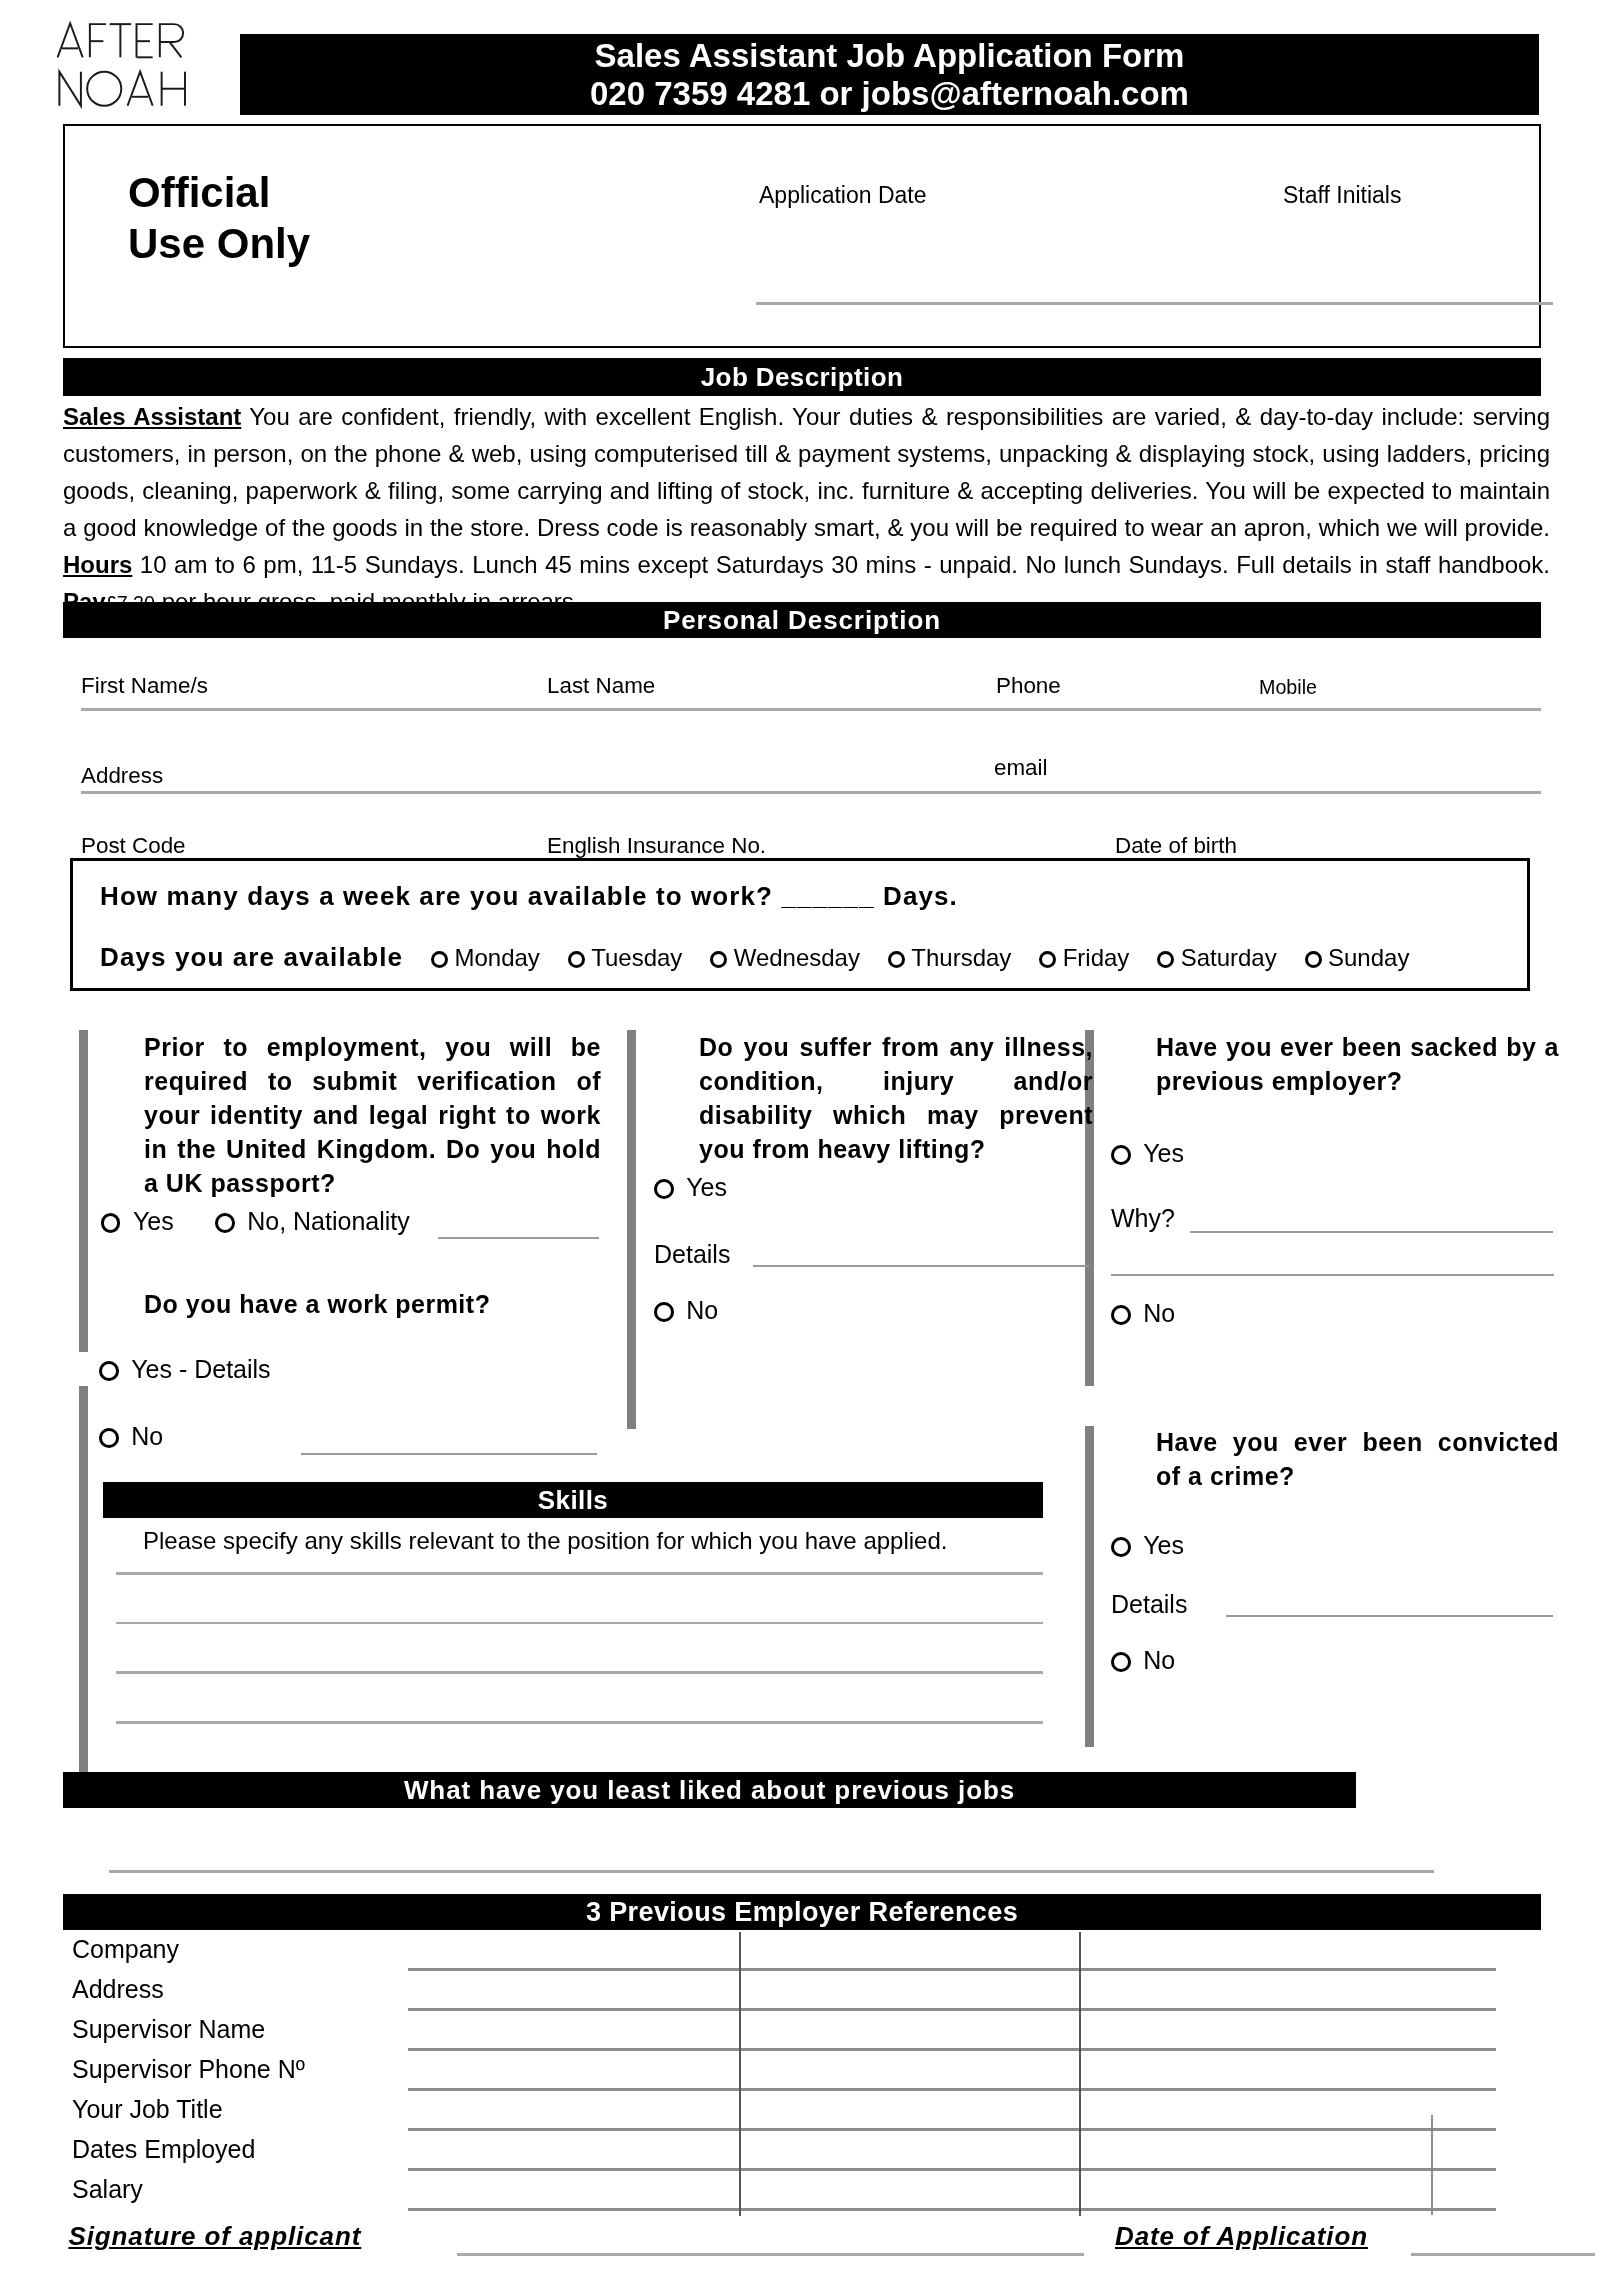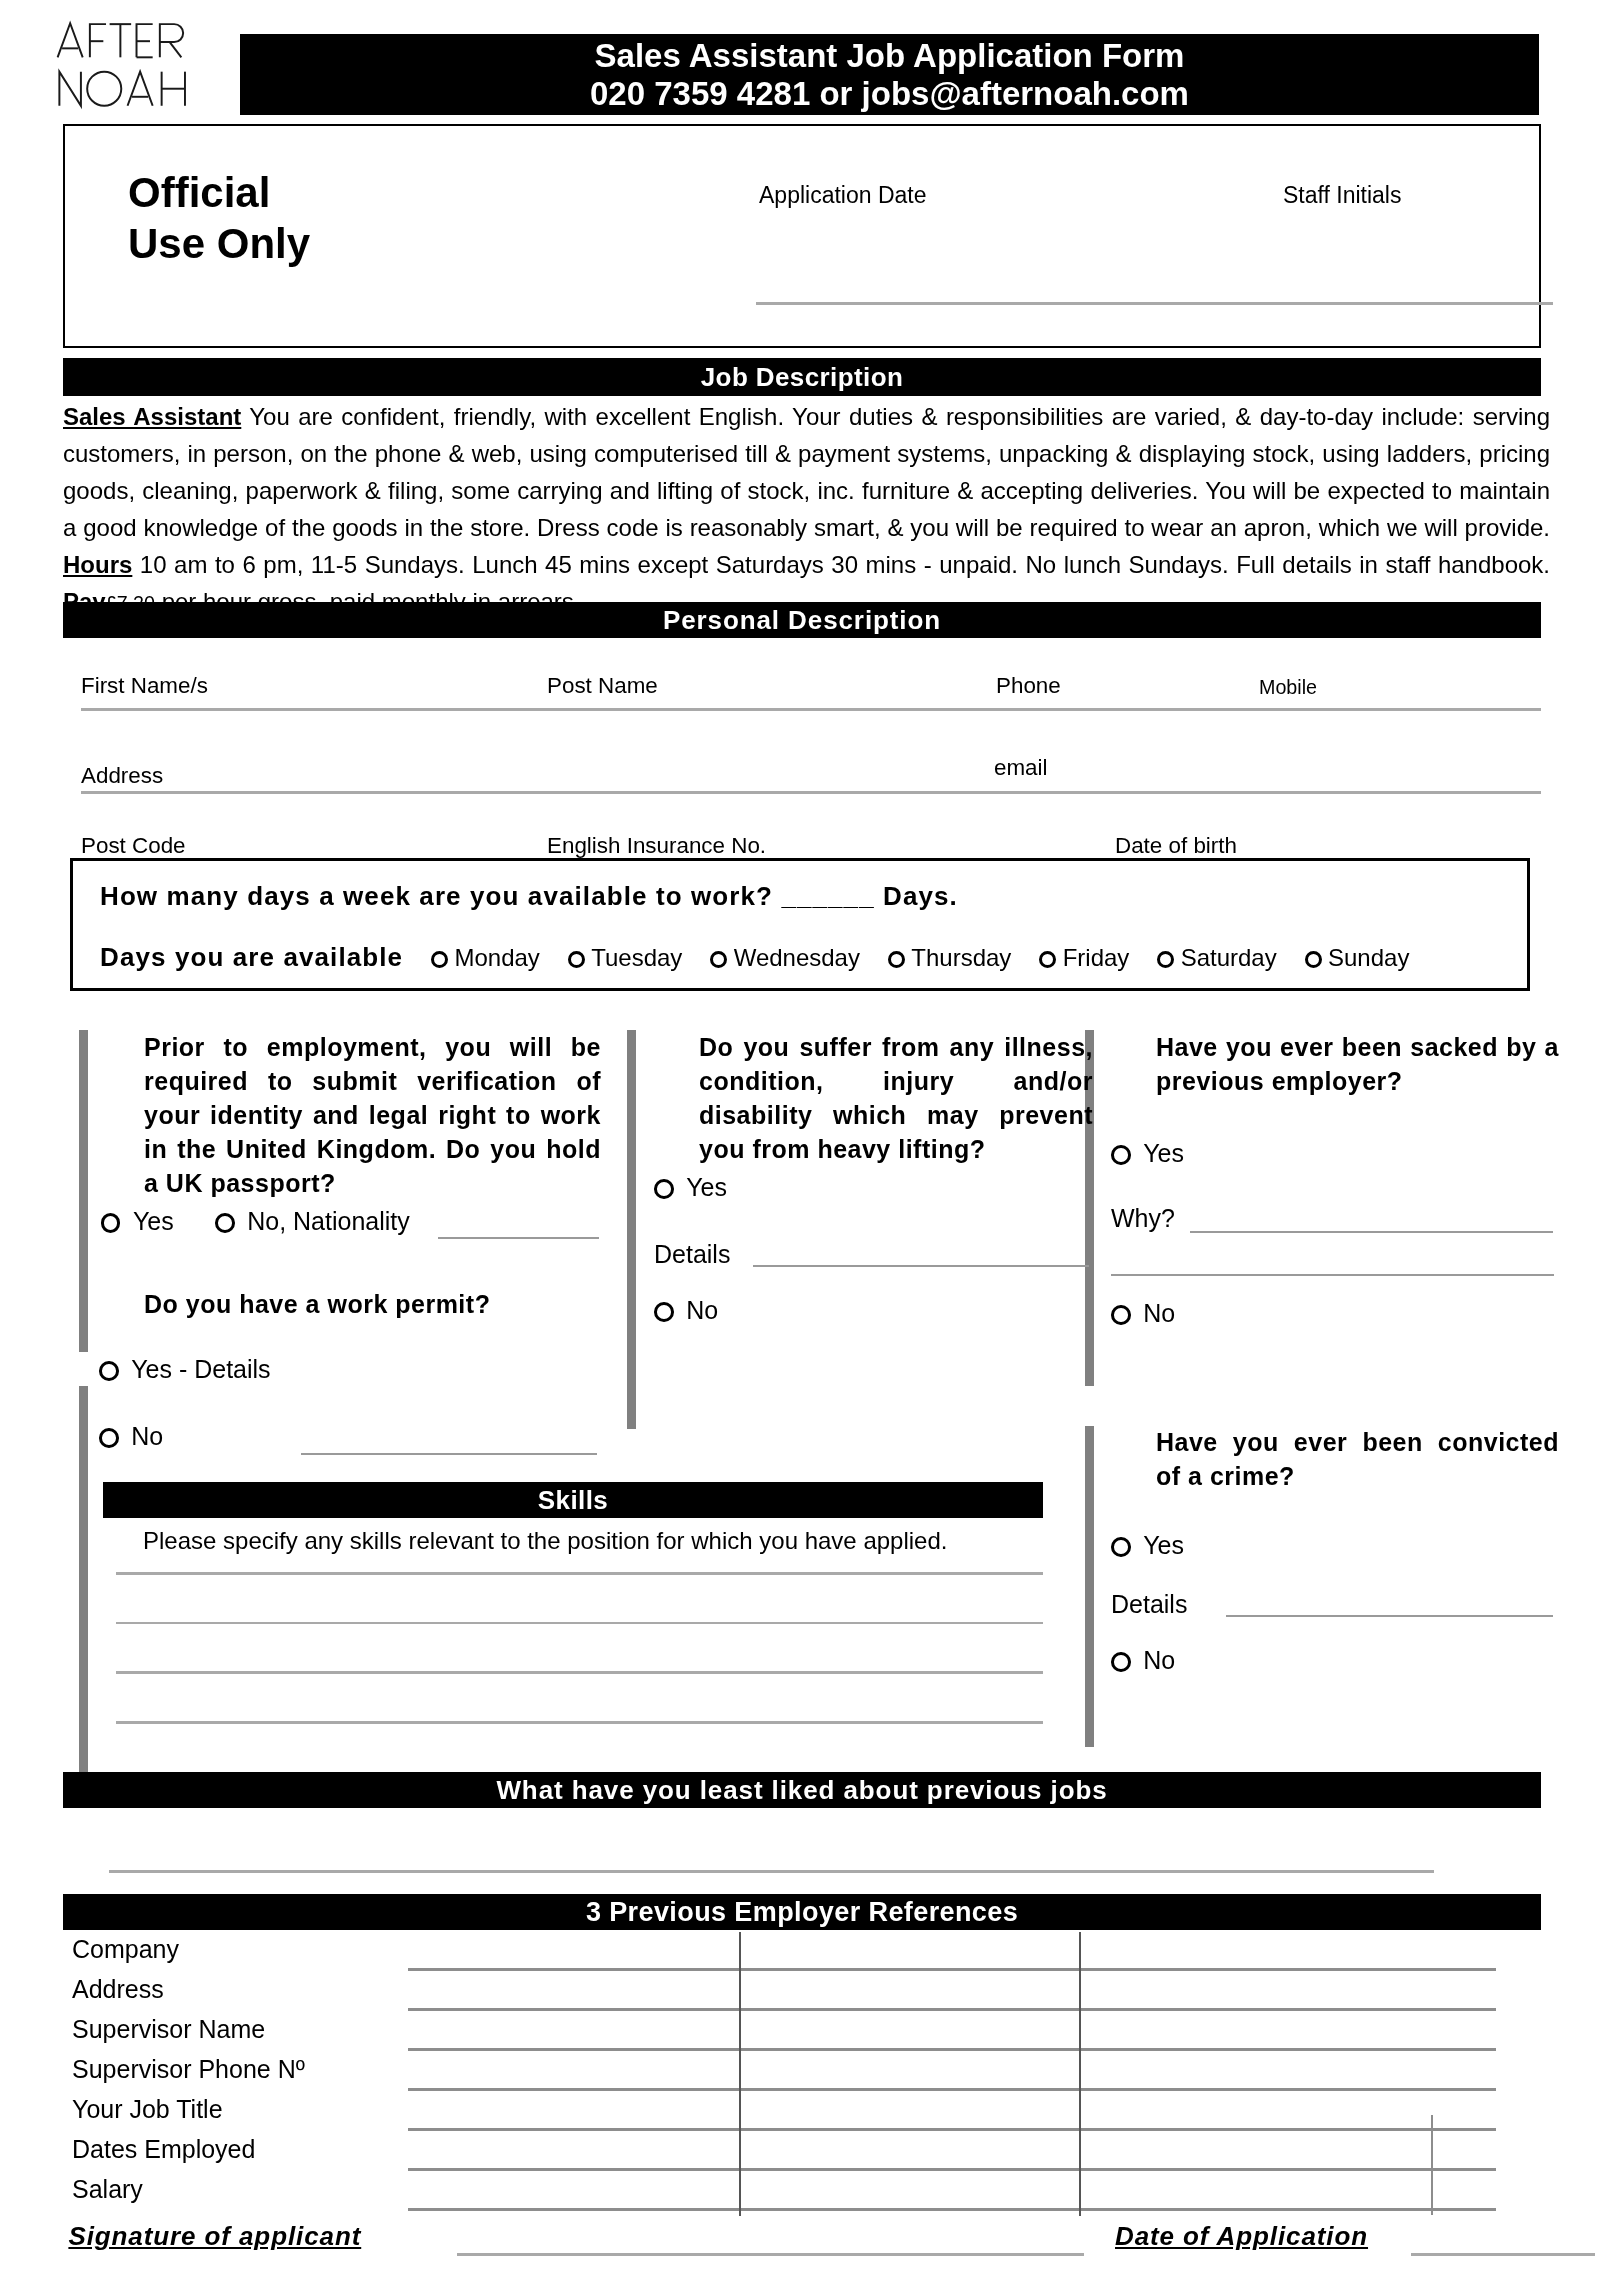--- a/index.html
+++ b/index.html
@@ -109,21 +109,21 @@
   .opt { font-size:25px; white-space:nowrap; }
   .opt .radio { margin-right:12.5px; }
 
   
   #skills-bar { position:absolute; left:103px; top:1482px; width:940px; height:36px; font-size:26px; line-height:36px; }
   #skills-sub { position:absolute; left:143px; top:1527px; font-size:24px; }
   #skills-lines { position:absolute; left:116px; top:1572px; width:927px; }
   #skills-lines .sl { height:2.7px; background:#a9a9a9; margin-bottom:47px; }
 
   
-  #ll-bar { position:absolute; left:63px; top:1772px; width:1478px; height:36px; font-size:26px; line-height:36px; letter-spacing:0.9px; }
+  #ll-bar { position:absolute; left:63px; top:1772px; width:1293px; height:36px; font-size:26px; line-height:36px; letter-spacing:0.9px; }
   #ll-rule { position:absolute; left:109px; top:1870px; width:1325px; height:2.7px; background:#a9a9a9; }
 
   
   #ref-bar { position:absolute; left:63px; top:1894px; width:1478px; height:36px; font-size:27px; line-height:36px; }
   #ref-table { position:absolute; left:63px; top:1930px; width:1433px; }
   .ref-row { position:relative; height:40px; }
   .ref-label { position:absolute; left:9px; top:4.5px; font-size:25px; white-space:nowrap; }
   .ref-hline { position:absolute; left:345px; top:38px; width:1088px; height:2.7px; background:#8d8d8d; }
   #ref-v1 { position:absolute; left:739px; top:1932px; width:1.8px; height:284px; background:#555; }
   #ref-v2 { position:absolute; left:1079px; top:1932px; width:1.8px; height:284px; background:#555; }
@@ -184,21 +184,21 @@
 
 <div id="jd-bar" class="blk-bar cond">Job  Description</div>
 <div id="jd-body">
   <b class="ul">Sales  Assistant</b><span>  You are confident, friendly, with excellent English. Your duties &amp; responsibilities are varied, &amp; day-to-day include: serving customers, in person, on the phone &amp; web, using computerised till &amp; payment systems, unpacking &amp; displaying stock, using ladders, pricing goods, cleaning, paperwork &amp; filing, some carrying and lifting of stock, inc. furniture &amp; accepting deliveries. You will be expected to maintain a good knowledge of the goods in the store. Dress code is reasonably smart, &amp; you will  be required to wear an apron, which we will provide. </span><b class="ul">Hours</b><span> 10 am to 6 pm, 11-5 Sundays. Lunch 45 mins except Saturdays 30 mins - unpaid.  No lunch Sundays. Full details in staff handbook. </span><b class="ul">Pay</b><span class="small-pay">£7.20</span><span>  per hour gross, paid monthly in arrears.</span>
 </div>
 
 <div id="pi-bar" class="blk-bar cond">Personal   Description</div>
 
 <div id="pi-row1">
   <div class="pi-lab" style="left:18px;top:0;">First Name/s</div>
-  <div class="pi-lab" style="left:484px;top:0;">Post Name</div>
+  <div class="pi-lab" style="left:484px;top:0;">Last Name</div>
   <div class="pi-lab" style="left:933px;top:0;">Phone</div>
   <div class="pi-lab" style="left:1196px;top:2.7px;font-size:19.7px;">Mobile</div>
   <div class="rule"></div>
 </div>
 
 <div id="pi-row2">
   <div class="pi-lab" style="left:18px;top:10.7px;">Address</div>
   <div class="pi-lab" style="left:931px;top:2.7px;">email</div>
   <div class="rule"></div>
 </div>

